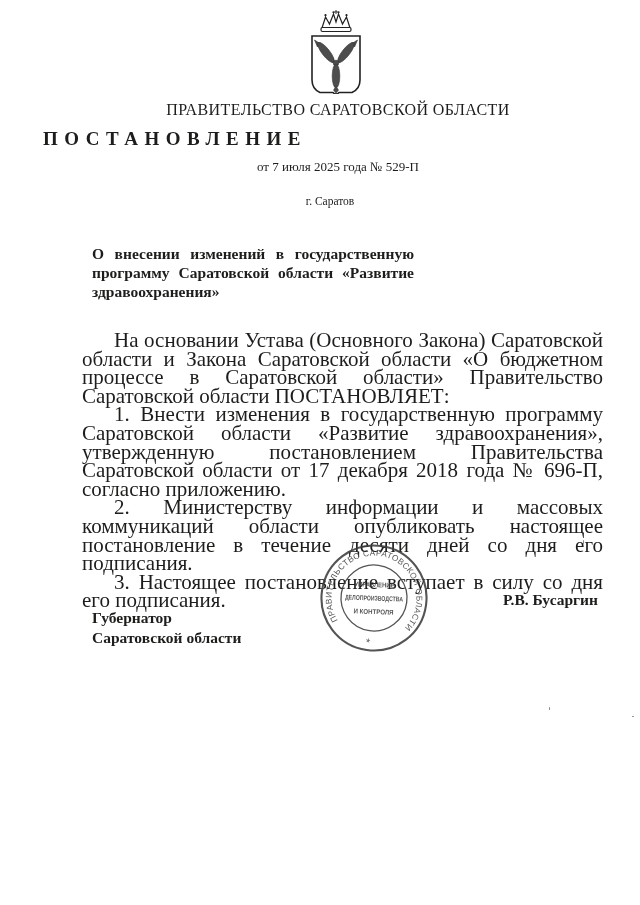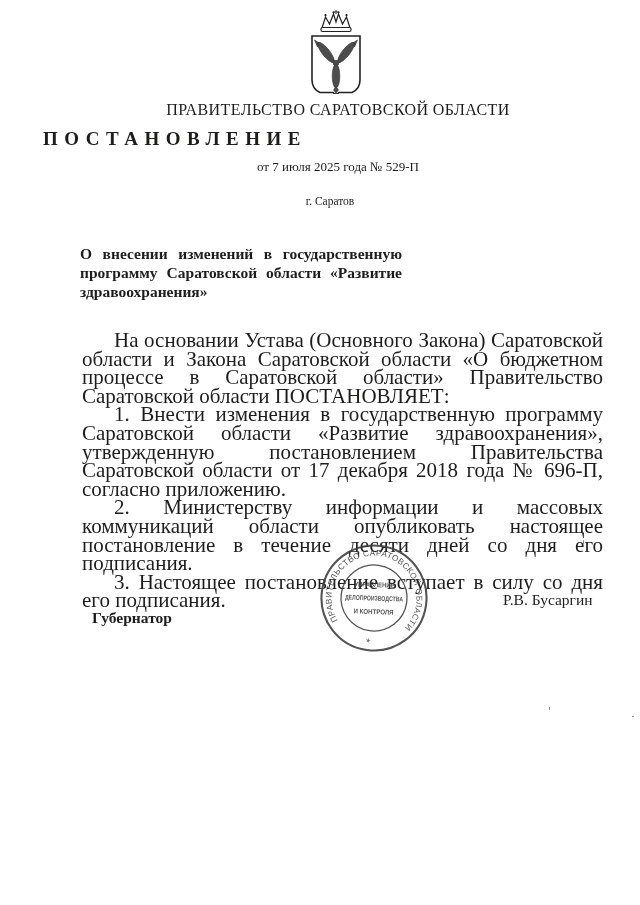--- a/index.html
+++ b/index.html
@@ -29,39 +29,39 @@
   .date-line{
     left:0;right:0;top:159px;text-align:center;padding-left:36px;
     font-size:13px;white-space:nowrap;
   }
   .city{
     left:0;right:0;top:195px;text-align:center;padding-left:20px;
     font-size:11.5px;white-space:nowrap;
   }
   
   .subject{
-    left:80px;top:244px;width:322px;
+    left:92px;top:244px;width:322px;
     font-size:15.5px;font-weight:bold;line-height:19px;
     text-align:justify;
   }
   
   .body-text{
     left:82px;top:331px;width:521px;
     font-size:21px;line-height:18.6px;
     text-align:justify;
   }
   .body-text p{margin:0;text-indent:32px;}
   
   .sig-post{
     left:92px;top:608px;
     font-size:15.5px;font-weight:bold;line-height:19.5px;
   }
   .sig-name{
     left:503px;top:591px;
-    font-size:15.5px;font-weight:normal;white-space:nowrap;
+    font-size:15.5px;font-weight:bold;white-space:nowrap;
   }
   
   .stamp{left:318px;top:542px;width:112px;height:112px;opacity:0.88;}
   .stamp text{fill:var(--stamp);}
   .stamp .ring{font-family:"Liberation Sans",sans-serif;font-size:8.4px;letter-spacing:0.4px;}
   .stamp .center-line{font-family:"Liberation Sans",sans-serif;font-size:6.8px;font-weight:bold;text-anchor:middle;}
   .stamp .star{font-family:"Liberation Sans",sans-serif;font-size:11px;text-anchor:middle;}
   
   .speck{background:#8a8a8a;border-radius:1px;}
   .speck-1{left:583px;top:540px;width:1px;height:4px;}
@@ -109,20 +109,21 @@
 
   <div class="abs body-text">
     <p>На основании Устава (Основного Закона) Саратовской области и&nbsp;Закона Саратовской области «О бюджетном процессе в Саратовской области» Правительство Саратовской области ПОСТАНОВЛЯЕТ:</p>
     <p>1. Внести изменения в государственную программу Саратовской области «Развитие здравоохранения», утвержденную постановлением Правительства Саратовской области от 17 декабря 2018 года № 696-П, согласно приложению.</p>
     <p>2. Министерству информации и массовых коммуникаций области опубликовать настоящее постановление в течение десяти дней со дня его подписания.</p>
     <p>3. Настоящее постановление вступает в силу со дня его подписания.</p>
   </div>
 
   <div class="abs sig-post">
     <div>Губернатор</div>
+    <div>Саратовской области</div>
   </div>
   <div class="abs sig-name">Р.В. Бусаргин</div>
 
   <svg class="abs stamp" viewBox="-56 -56 112 112" aria-hidden="true">
     <g transform="rotate(8)">
       <circle r="52.5" fill="none" stroke="#3d3d3d" stroke-width="2.1"></circle>
       <circle r="33" fill="none" stroke="#3d3d3d" stroke-width="1.3"></circle>
       <defs>
         <path id="ringpath" d="M -32.6 27.3 A 42.5 42.5 0 1 1 32.6 27.3" fill="none"></path>
       </defs>

